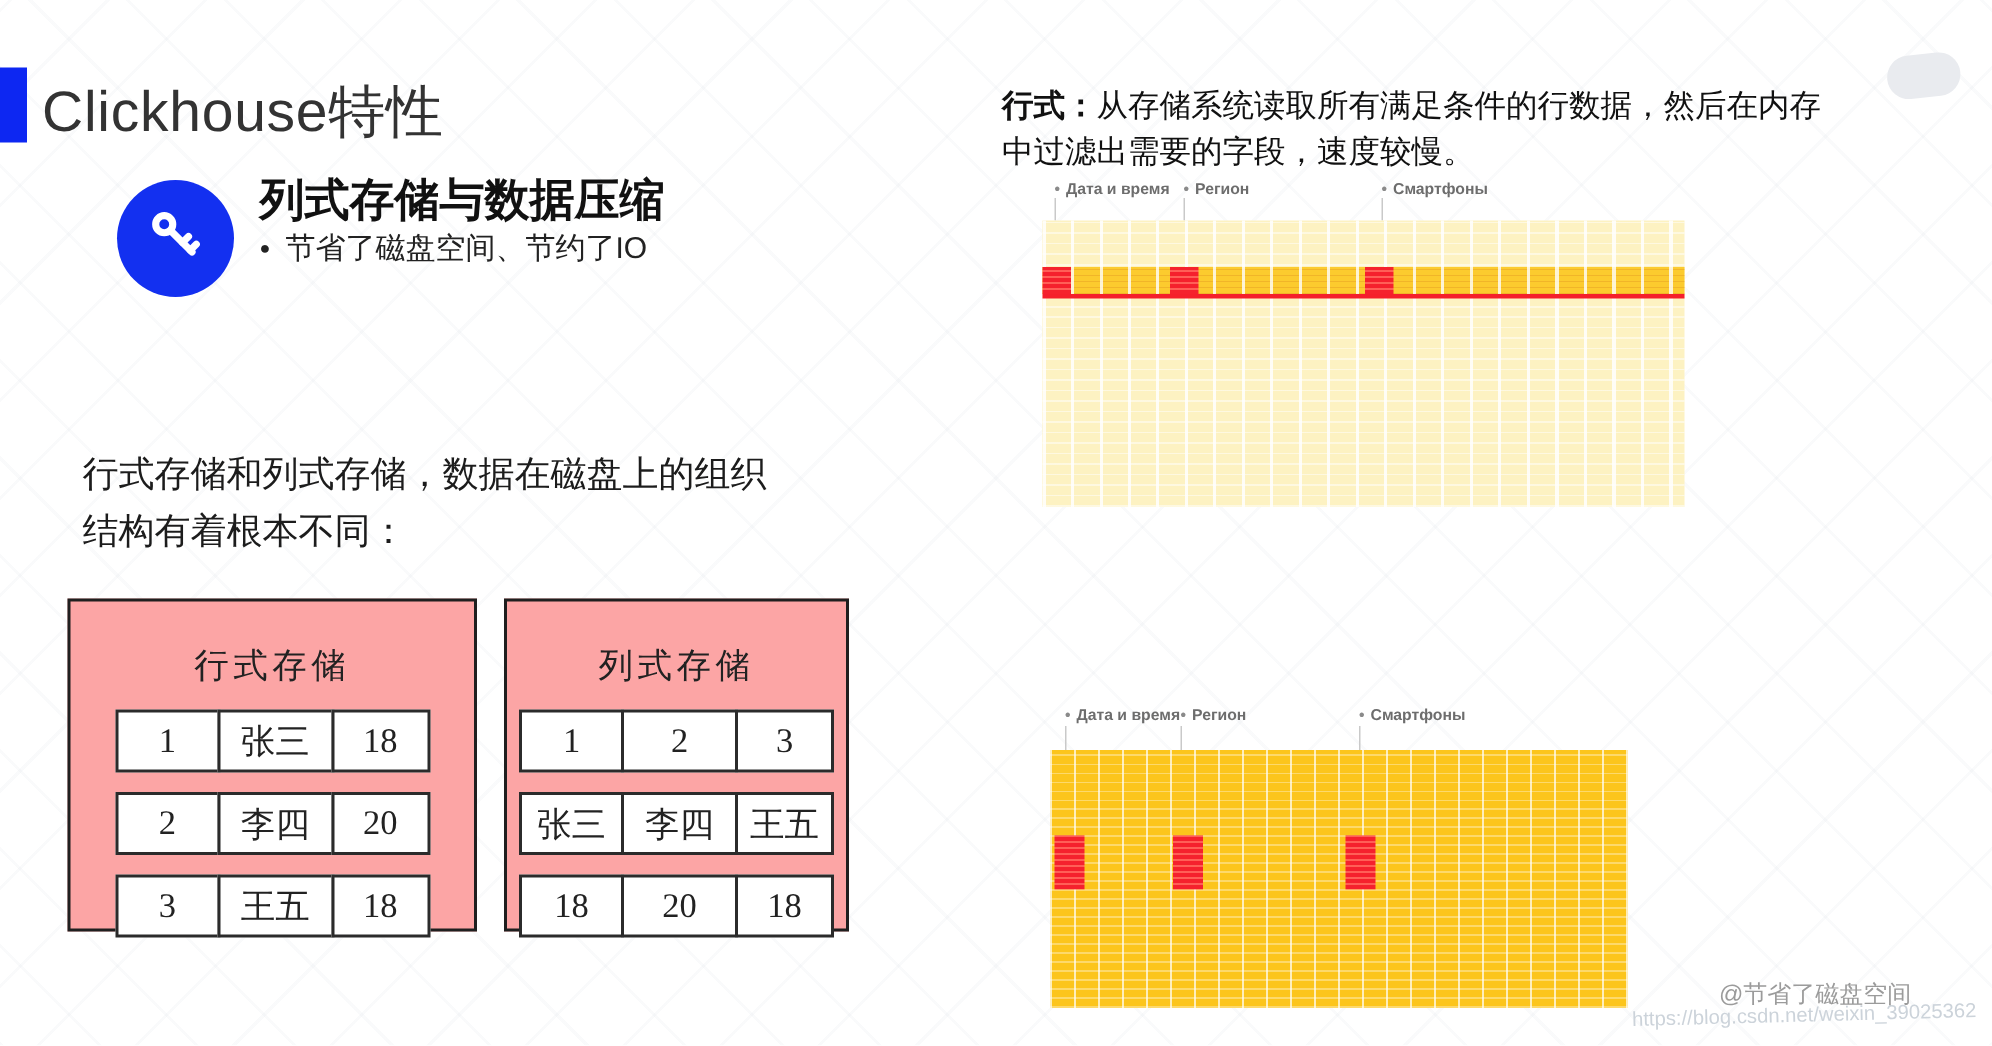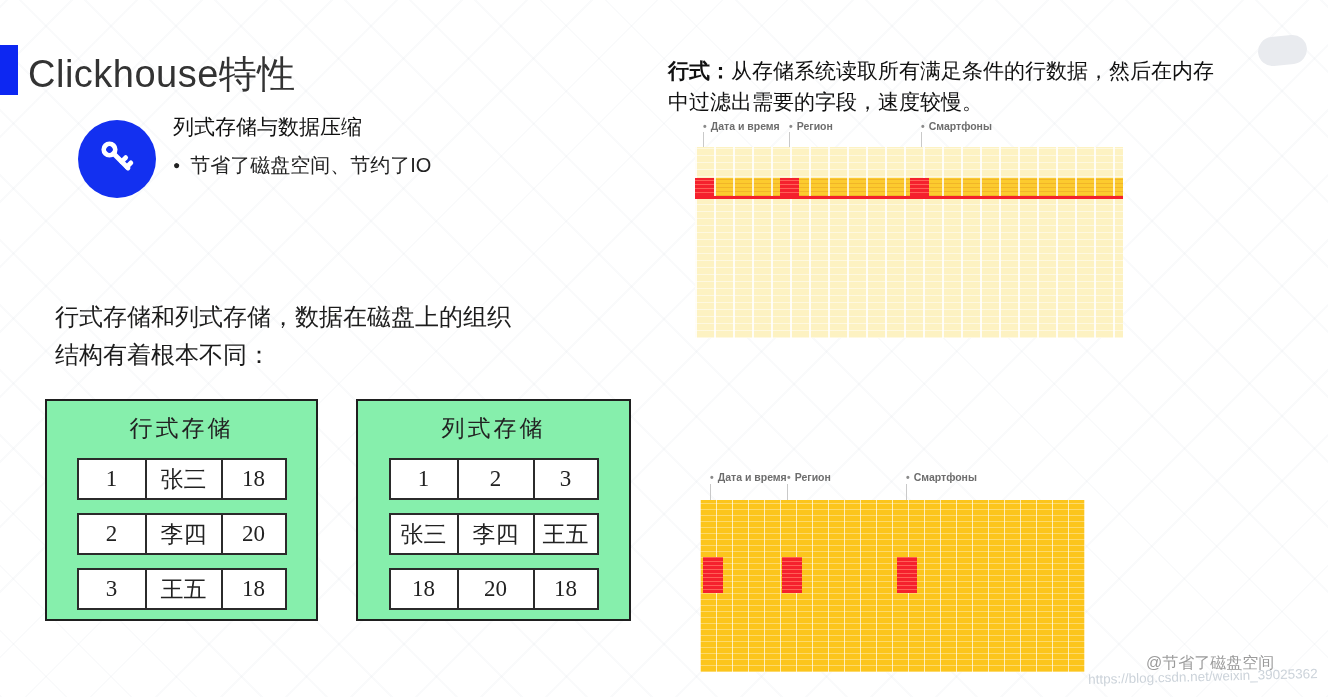--- a/index.html
+++ b/index.html
@@ -30,40 +30,40 @@
     background:#e9ebef; border-radius:15px; transform:rotate(-6deg);
   }
 
   
   .key-circle {
     position:absolute; left:78px; top:120px; width:78px; height:78px;
     background:#1330f0; border-radius:50%; display:flex; align-items:center; justify-content:center;
   }
   .key-circle svg { width:44px; height:44px; }
   .feature-heading {
-    position:absolute; left:173px; top:113px; font-size:21px; font-weight:400; color:#111;
+    position:absolute; left:173px; top:113px; font-size:30px; font-weight:700; color:#111;
   }
   .bullet { position:absolute; left:173px; font-size:20px; color:#222; }
   .bullet::before { content:"●"; font-size:12px; margin-right:10px; position:relative; top:-3px; color:#222; }
   .bullet.b1 { top:152px; }
   .bullet.b2 { top:192px; }
 
   
   .intro {
     position:absolute; left:55px; top:298px; width:475px;
     font-size:24px; line-height:38px; color:#1c1c1c;
   }
 
   
   .store-box {
-    position:absolute; top:399px; height:222px; border:2px solid #1f1f1f; background:#86efac;
-    padding-top:12px;
+    position:absolute; top:399px; height:222px; border:2px solid #1f1f1f; background:#fca5a5;
+    padding-top:27px;
   }
   .store-box.row-store { left:45px; width:273px; }
-  .store-box.col-store { left:356px; width:275px; }
+  .store-box.col-store { left:336px; width:230px; }
   .store-title {
     text-align:center; font-family:"Liberation Serif","DejaVu Serif",serif;
     font-size:23px; color:#222; letter-spacing:3px; margin-bottom:14px;
   }
   .store-row { display:flex; justify-content:center; margin-bottom:13px; }
   .store-cell {
     height:42px; border:2px solid #2b2b2b; background:#fff;
     display:flex; align-items:center; justify-content:center;
     font-family:"Liberation Serif","DejaVu Serif",serif; font-size:23px; color:#222;
   }

